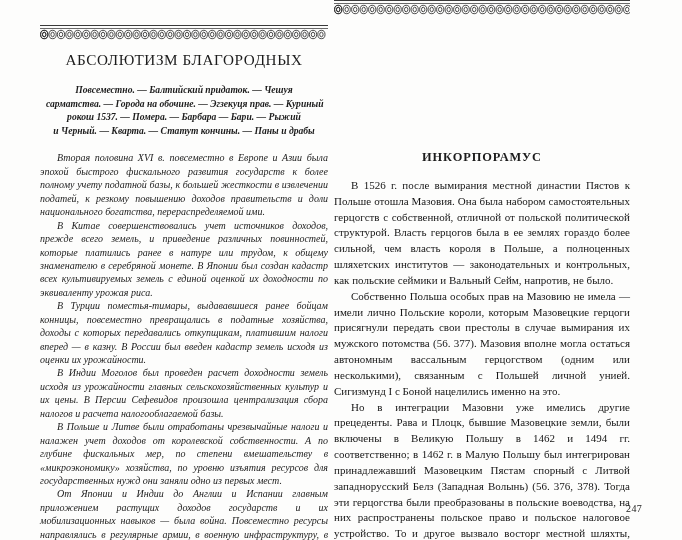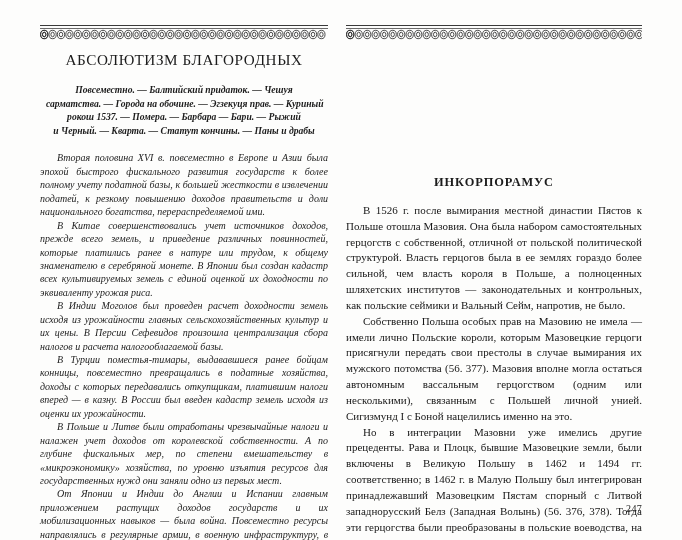--- a/index.html
+++ b/index.html
@@ -34,21 +34,21 @@
     display: flex;
     justify-content: space-between;
   }
 
   .col {
     position: relative;
     width: 288px;
     box-sizing: border-box;
   }
   .col-left  { margin-left: 40px; padding-top: 25px; }
-  .col-right { margin-right: 40px; padding-top: 25px; width: 296px; }
+  .col-right { margin-right: 52px; width: 296px; }
 
   
   .ornament {
     position: relative;
     height: 16px;
     margin-bottom: 10px;
   }
   .ornament .rule-top {
     position: absolute;
     left: 0; right: 0; top: 0;
@@ -195,22 +195,22 @@
       <div class="epigraph">
         <span>Повсеместно. — Балтийский придаток. — Чешуя</span>
         <span>сарматства. — Города на обочине. — Эгзекуця прав. — Куриный</span>
         <span>рокош 1537. — Помера. — Барбара — Бари. — Рыжий</span>
         <span>и Черный. — Кварта. — Статут кончины. — Паны и драбы</span>
       </div>
 
       <div class="body-italic">
         <p>Вторая половина XVI в. повсеместно в Европе и Азии была эпохой быстрого фискального развития государств к более полному учету податной базы, к большей жесткости в извлечении податей, к резкому повышению доходов правительств и доли национального богатства, перераспределяемой ими.</p>
         <p>В Китае совершенствовались учет источников доходов, прежде всего земель, и приведение различных повинностей, которые платились ранее в натуре или трудом, к общему знаменателю в серебряной монете. В Японии был создан кадастр всех культивируемых земель с единой оценкой их доходности по эквиваленту урожая риса.</p>
+        <p>В Турции поместья-тимары, выдававшиеся ранее бойцам конницы, повсеместно превращались в податные хозяйства, доходы с которых передавались откупщикам, платившим налоги вперед — в казну. В России был введен кадастр земель исходя из оценки их урожайности.</p>
         <p>В Индии Моголов был проведен расчет доходности земель исходя из урожайности главных сельскохозяйственных культур и их цены. В Персии Сефевидов произошла централизация сбора налогов и расчета налогооблагаемой базы.</p>
-        <p>В Турции поместья-тимары, выдававшиеся ранее бойцам конницы, повсеместно превращались в податные хозяйства, доходы с которых передавались откупщикам, платившим налоги вперед — в казну. В России был введен кадастр земель исходя из оценки их урожайности.</p>
         <p>В Польше и Литве были отработаны чрезвычайные налоги и налажен учет доходов от королевской собственности. А по глубине фискальных мер, по степени вмешательству в «микроэкономику» хозяйства, по уровню изъятия ресурсов для государственных нужд они заняли одно из первых мест.</p>
         <p>От Японии и Индии до Англии и Испании главным приложением растущих доходов государств и их мобилизационных навыков — была война. Повсеместно ресурсы направлялись в регулярные армии, в военную инфраструктуру, в длительные настойчивые кампании с невиданными амбициями.</p>
 
       </div>
     </div>
 
     <div class="col col-right">
 
       <div class="ornament">
         <div class="rule-top"></div>

